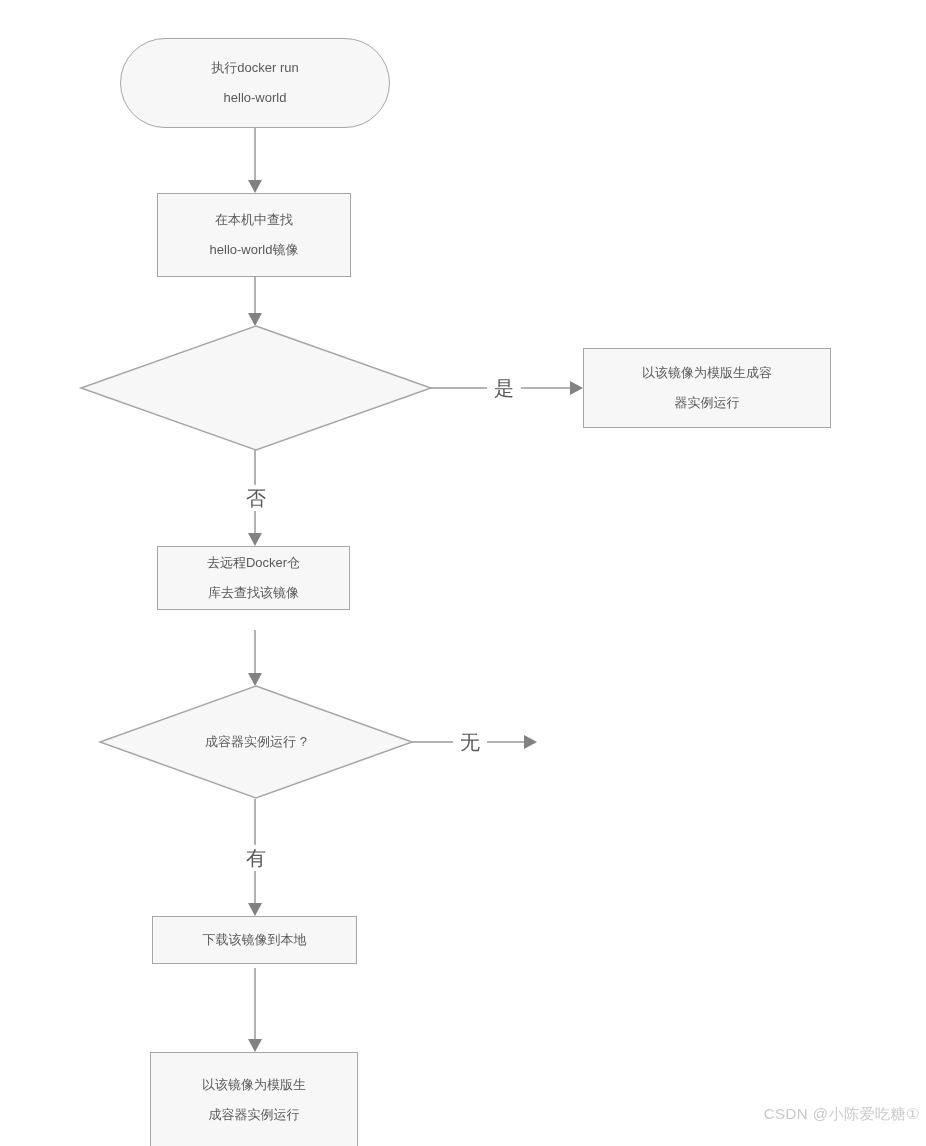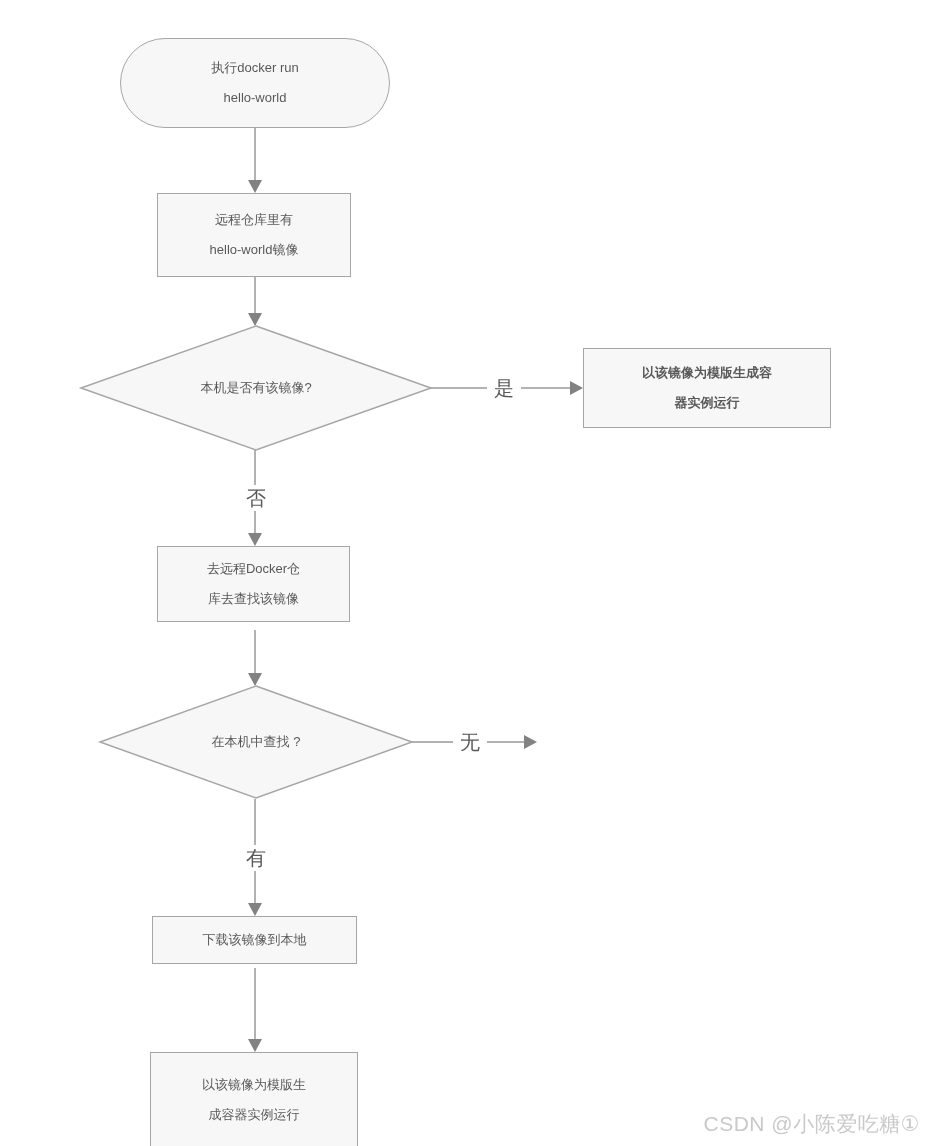--- a/index.html
+++ b/index.html
@@ -23,22 +23,22 @@
   }
   .diamond-label{
     position:absolute;display:flex;align-items:center;justify-content:center;
     text-align:center;background:transparent;
   }
   .edge-label{
     position:absolute;transform:translate(-50%,-50%);background:#ffffff;
     padding:2px 7px;color:var(--text,#595959);font-size:20px;line-height:22px;
   }
   .watermark{
-    position:absolute;right:6px;bottom:8px;color:var(--watermark,#c9c9c9);
-    font-size:21px;letter-spacing:0.5px;
+    position:absolute;right:6px;bottom:22px;color:var(--watermark,#c9c9c9);
+    font-size:15px;letter-spacing:0.5px;
   }
 </style>
 </head>
 <body>
 
 <div class="canvas">
 
   <svg class="wires" viewBox="0 0 926 1146">
 
     <line class="edge" x1="255" y1="128" x2="255" y2="181"></line>
@@ -68,40 +68,37 @@
     <polygon class="diamond" points="256,326 431,388 256,450 81,388"></polygon>
     <polygon class="diamond" points="256,686 412,742 256,798 100,742"></polygon>
   </svg>
 
   <div class="node stadium" style="left:120px;top:38px;width:270px;height:90px;">
     <span class="label">执行docker run
 hello-world</span>
   </div>
 
   <div class="node" style="left:157px;top:193px;width:194px;height:84px;">
-    <span class="label">远程仓库里有
+    <span class="label">在本机中查找
 hello-world镜像</span>
   </div>
 
-  <div class="diamond-label" style="left:81px;top:326px;width:350px;height:124px;">
-    <span class="label">本机是否有该镜像?</span>
-  </div>
 
-  <div class="node" style="left:583px;top:348px;width:248px;height:80px;font-weight:bold;">
+  <div class="node" style="left:583px;top:348px;width:248px;height:80px;">
     <span class="label">以该镜像为模版生成容
 器实例运行</span>
   </div>
 
-  <div class="node" style="left:157px;top:546px;width:193px;height:76px;">
+  <div class="node" style="left:157px;top:546px;width:193px;height:64px;">
     <span class="label">去远程Docker仓
 库去查找该镜像</span>
   </div>
 
   <div class="diamond-label" style="left:100px;top:686px;width:312px;height:112px;">
-    <span class="label">在本机中查找 ?</span>
+    <span class="label">成容器实例运行 ?</span>
   </div>
 
 
   <div class="node" style="left:152px;top:916px;width:205px;height:48px;">
     <span class="label">下载该镜像到本地</span>
   </div>
 
   <div class="node" style="left:150px;top:1052px;width:208px;height:96px;">
     <span class="label">以该镜像为模版生
 成容器实例运行</span>

